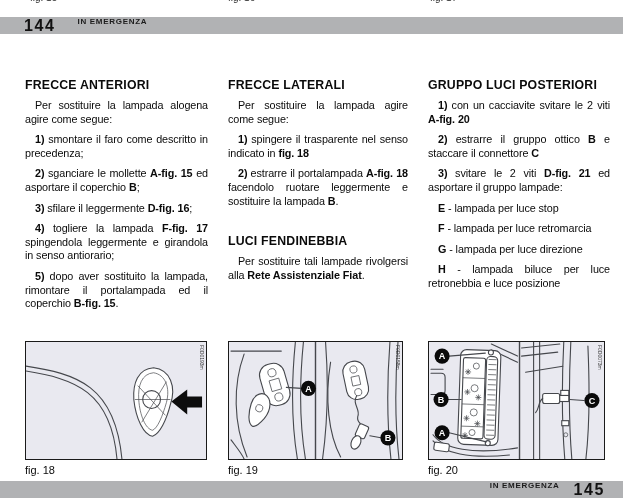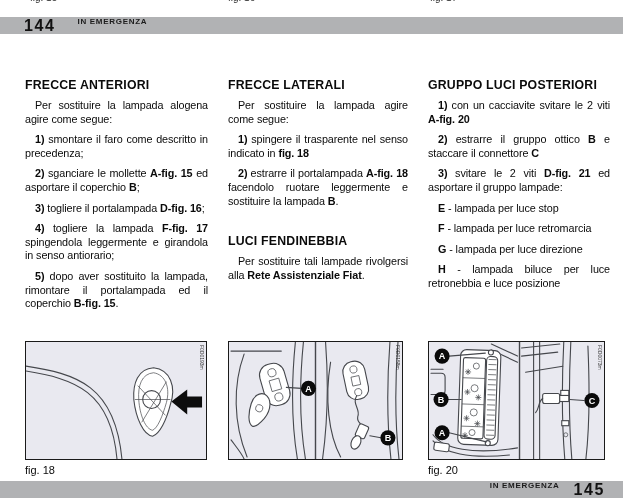--- a/index.html
+++ b/index.html
@@ -50,21 +50,21 @@
   <div class="band top">
     <span class="pagenum">144</span>
     <span class="sectlbl">IN EMERGENZA</span>
   </div>
 
   <section class="col" style="left:25px">
     <h2>FRECCE ANTERIORI</h2>
     <p class="para"><span>Per sostituire la lampada alogena agire come segue:</span></p>
     <p class="para"><span class="b">1) </span><span>smontare il faro come descritto in precedenza;</span></p>
     <p class="para"><span class="b">2) </span><span>sganciare le mollette </span><span class="b">A-fig. 15</span><span> ed asportare il coperchio </span><span class="b">B</span><span>;</span></p>
-    <p class="para"><span class="b">3) </span><span>togliere il portalampada </span><span class="b">D-fig. 16</span><span>;</span></p>
+    <p class="para"><span class="b">3) </span><span>sfilare il leggermente </span><span class="b">D-fig. 16</span><span>;</span></p>
     <p class="para"><span class="b">4) </span><span>togliere la lampada </span><span class="b">F-fig. 17</span><span> spingendola leggermente e girandola in senso antiorario;</span></p>
     <p class="para"><span class="b">5) </span><span>dopo aver sostituito la lampada, rimontare il portalampada ed il coperchio </span><span class="b">B-fig. 15</span><span>.</span></p>
   </section>
 
   <section class="col" style="left:228px;width:180px">
     <h2>FRECCE LATERALI</h2>
     <p class="para"><span>Per sostituire la lampada agire come segue:</span></p>
     <p class="para"><span class="b">1) </span><span>spingere il trasparente nel senso indicato in </span><span class="b">fig. 18</span></p>
     <p class="para"><span class="b">2) </span><span>estrarre il portalampada </span><span class="b">A-fig. 18</span><span> facendolo ruotare leggermente e sostituire la lampada </span><span class="b">B</span><span>.</span></p>
     <h2 class="sub">LUCI FENDINEBBIA</h2>
@@ -136,20 +136,21 @@
         <g transform="translate(132 89) rotate(24)">
           <rect class="wh" x="-5" y="-7" width="10" height="13" rx="2"></rect>
           <ellipse class="wh" cx="-1" cy="12" rx="4.5" ry="7"></ellipse>
         </g>
         <path class="ln" d="M140 93 L151 95"></path>
         <circle class="co" cx="158" cy="95" r="7.5"></circle>
         <text class="cotxt" x="158" y="98.3">B</text>
       </svg>
       <span class="figcode">F0D0158m</span>
     </div>
+    <div class="figcap">fig. 19</div>
   </div>
 
   <div class="fig" style="left:428px;width:177px">
     <div class="figbox">
       <svg viewBox="0 0 174 116" preserveAspectRatio="none">
         <defs>
           <path id="star20" d="M-3 0 H3 M0 -3 V3 M-2.1 -2.1 L2.1 2.1 M-2.1 2.1 L2.1 -2.1" class="thin"></path>
         </defs>
         <line class="ln" x1="90" y1="0" x2="90" y2="116" style="stroke-width:1.4"></line>
 

